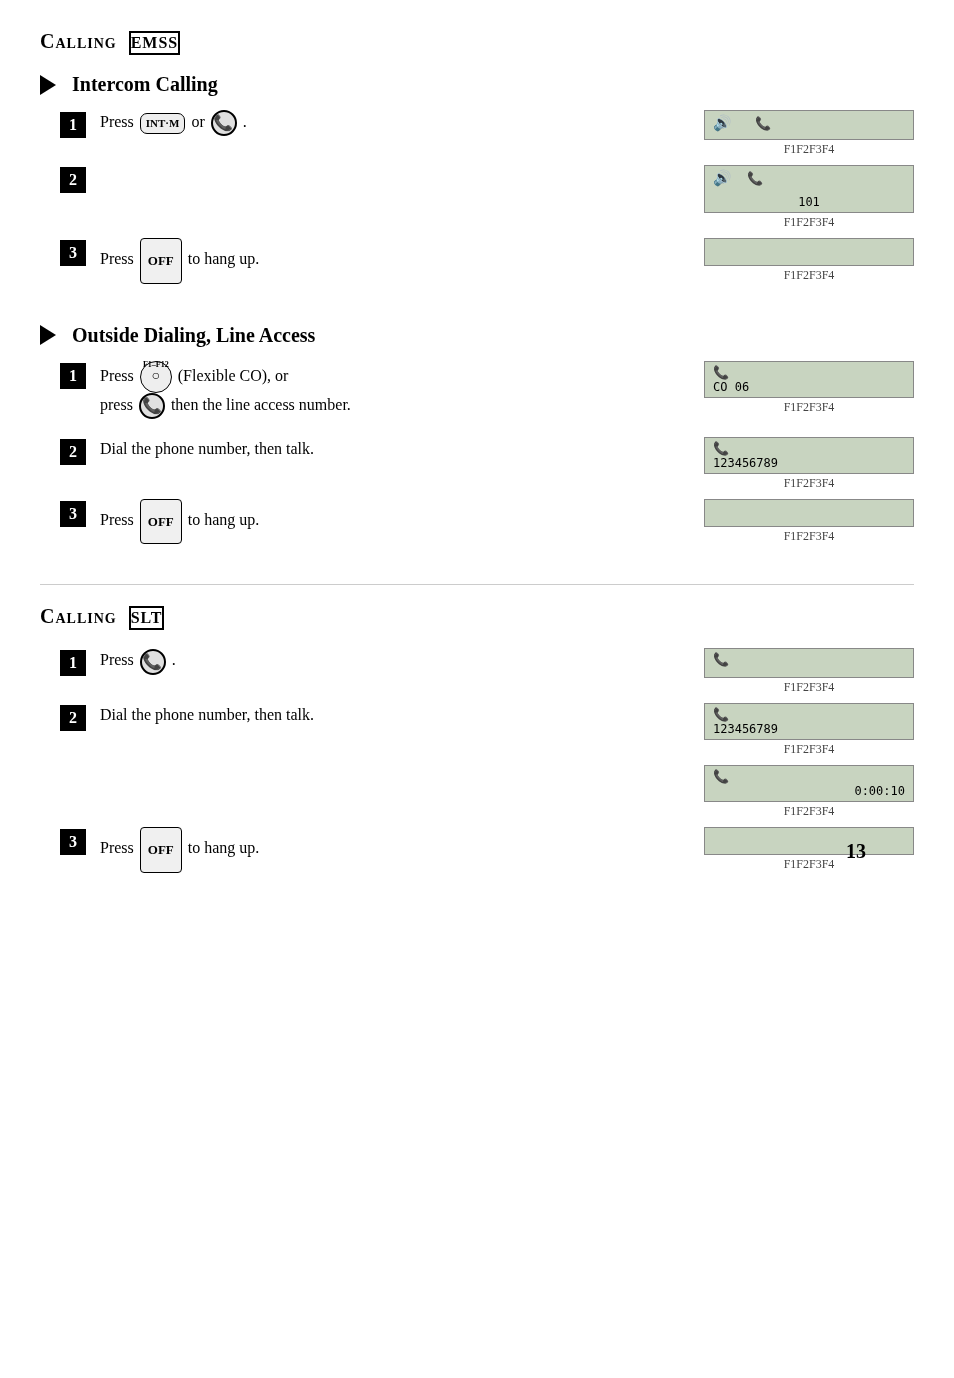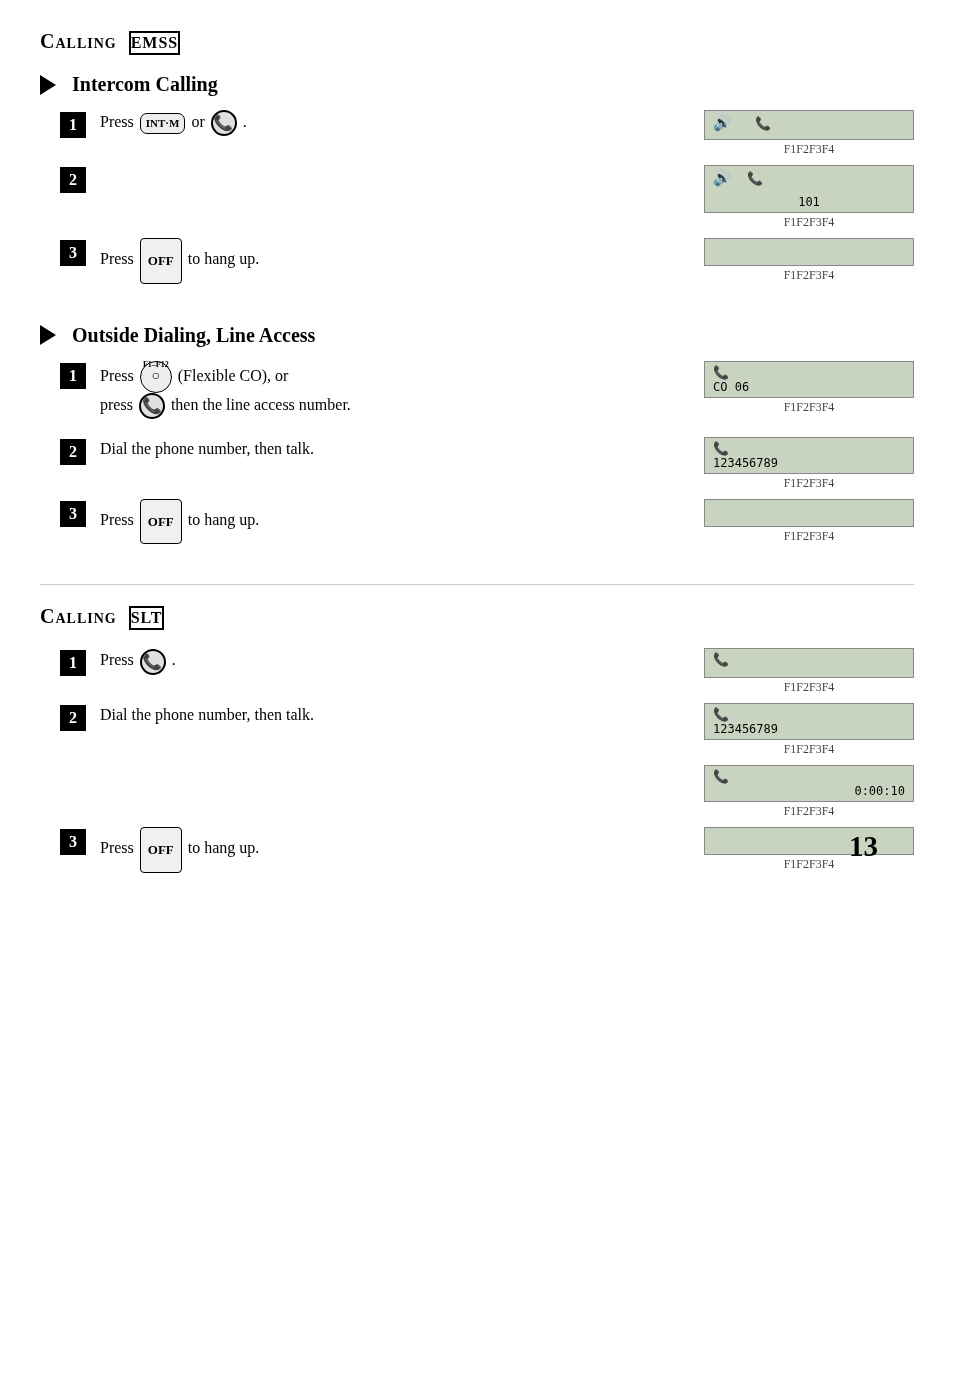--- a/index.html
+++ b/index.html
@@ -115,22 +115,22 @@
 
     
     .section-block {
       margin-bottom: 30px;
     }
 
     
     .page-number {
       position: absolute;
       bottom: 20px;
-      right: 36px;
-      font-size: 29px;
+      right: 48px;
+      font-size: 20px;
       font-weight: bold;
     }
 
     
     .step-display-row {
       display: flex;
       align-items: flex-start;
       margin-bottom: 8px;
     }
     .step-display-row .step-part {

